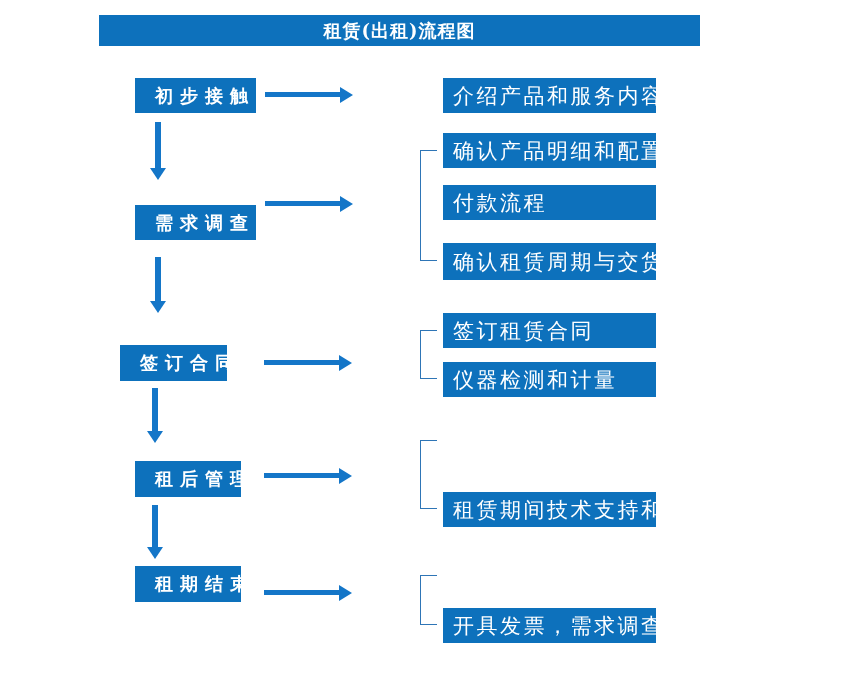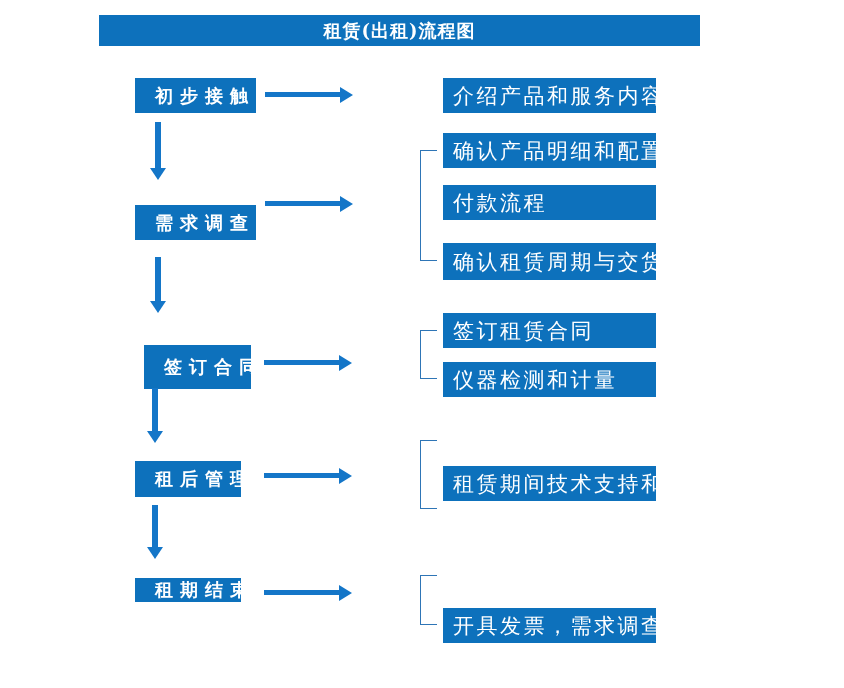--- a/index.html
+++ b/index.html
@@ -91,23 +91,23 @@
 </style>
 </head>
 <body>
 
 <div class="canvas">
 
   <div class="titlebar">租赁(出租)流程图</div>
 
   <div class="lbox" style="left:103px;top:78px;width:121px">初步接触</div>
   <div class="lbox" style="left:103px;top:205px;width:121px">需求调查</div>
-  <div class="lbox" style="left:112px;top:345px;width:107px;height:44px">签订合同</div>
+  <div class="lbox" style="left:88px;top:345px;width:107px;height:36px">签订合同</div>
   <div class="lbox" style="left:103px;top:461px;width:106px;height:36px">租后管理</div>
-  <div class="lbox" style="left:103px;top:578px;width:106px;height:24px">租期结束</div>
+  <div class="lbox" style="left:103px;top:566px;width:106px;height:36px">租期结束</div>
 
   <div class="varrow" style="left:155px;top:122px;height:46px"></div>
   <div class="varrow" style="left:155px;top:257px;height:44px"></div>
   <div class="varrow" style="left:152px;top:388px;height:43px"></div>
   <div class="varrow" style="left:152px;top:505px;height:42px"></div>
 
   <div class="harrow" style="left:265px;top:92px"></div>
   <div class="harrow" style="left:265px;top:201px"></div>
   <div class="harrow" style="left:264px;top:360px"></div>
   <div class="harrow" style="left:264px;top:473px"></div>
@@ -120,17 +120,17 @@
 
   <div class="rbox" style="top:78px">介绍产品和服务内容</div>
 
   <div class="rbox" style="top:133px">确认产品明细和配置</div>
   <div class="rbox" style="top:185px">付款流程</div>
   <div class="rbox" style="top:243px;height:37px">确认租赁周期与交货时间</div>
 
   <div class="rbox" style="top:313px">签订租赁合同</div>
   <div class="rbox" style="top:362px">仪器检测和计量</div>
 
-  <div class="rbox" style="top:466px">租赁期间技术支持和指导</div>
+  <div class="rbox" style="top:492px">租赁期间技术支持和指导</div>
 
   <div class="rbox" style="top:608px">开具发票，需求调查</div>
 
 </div>
 
 </body></html>

